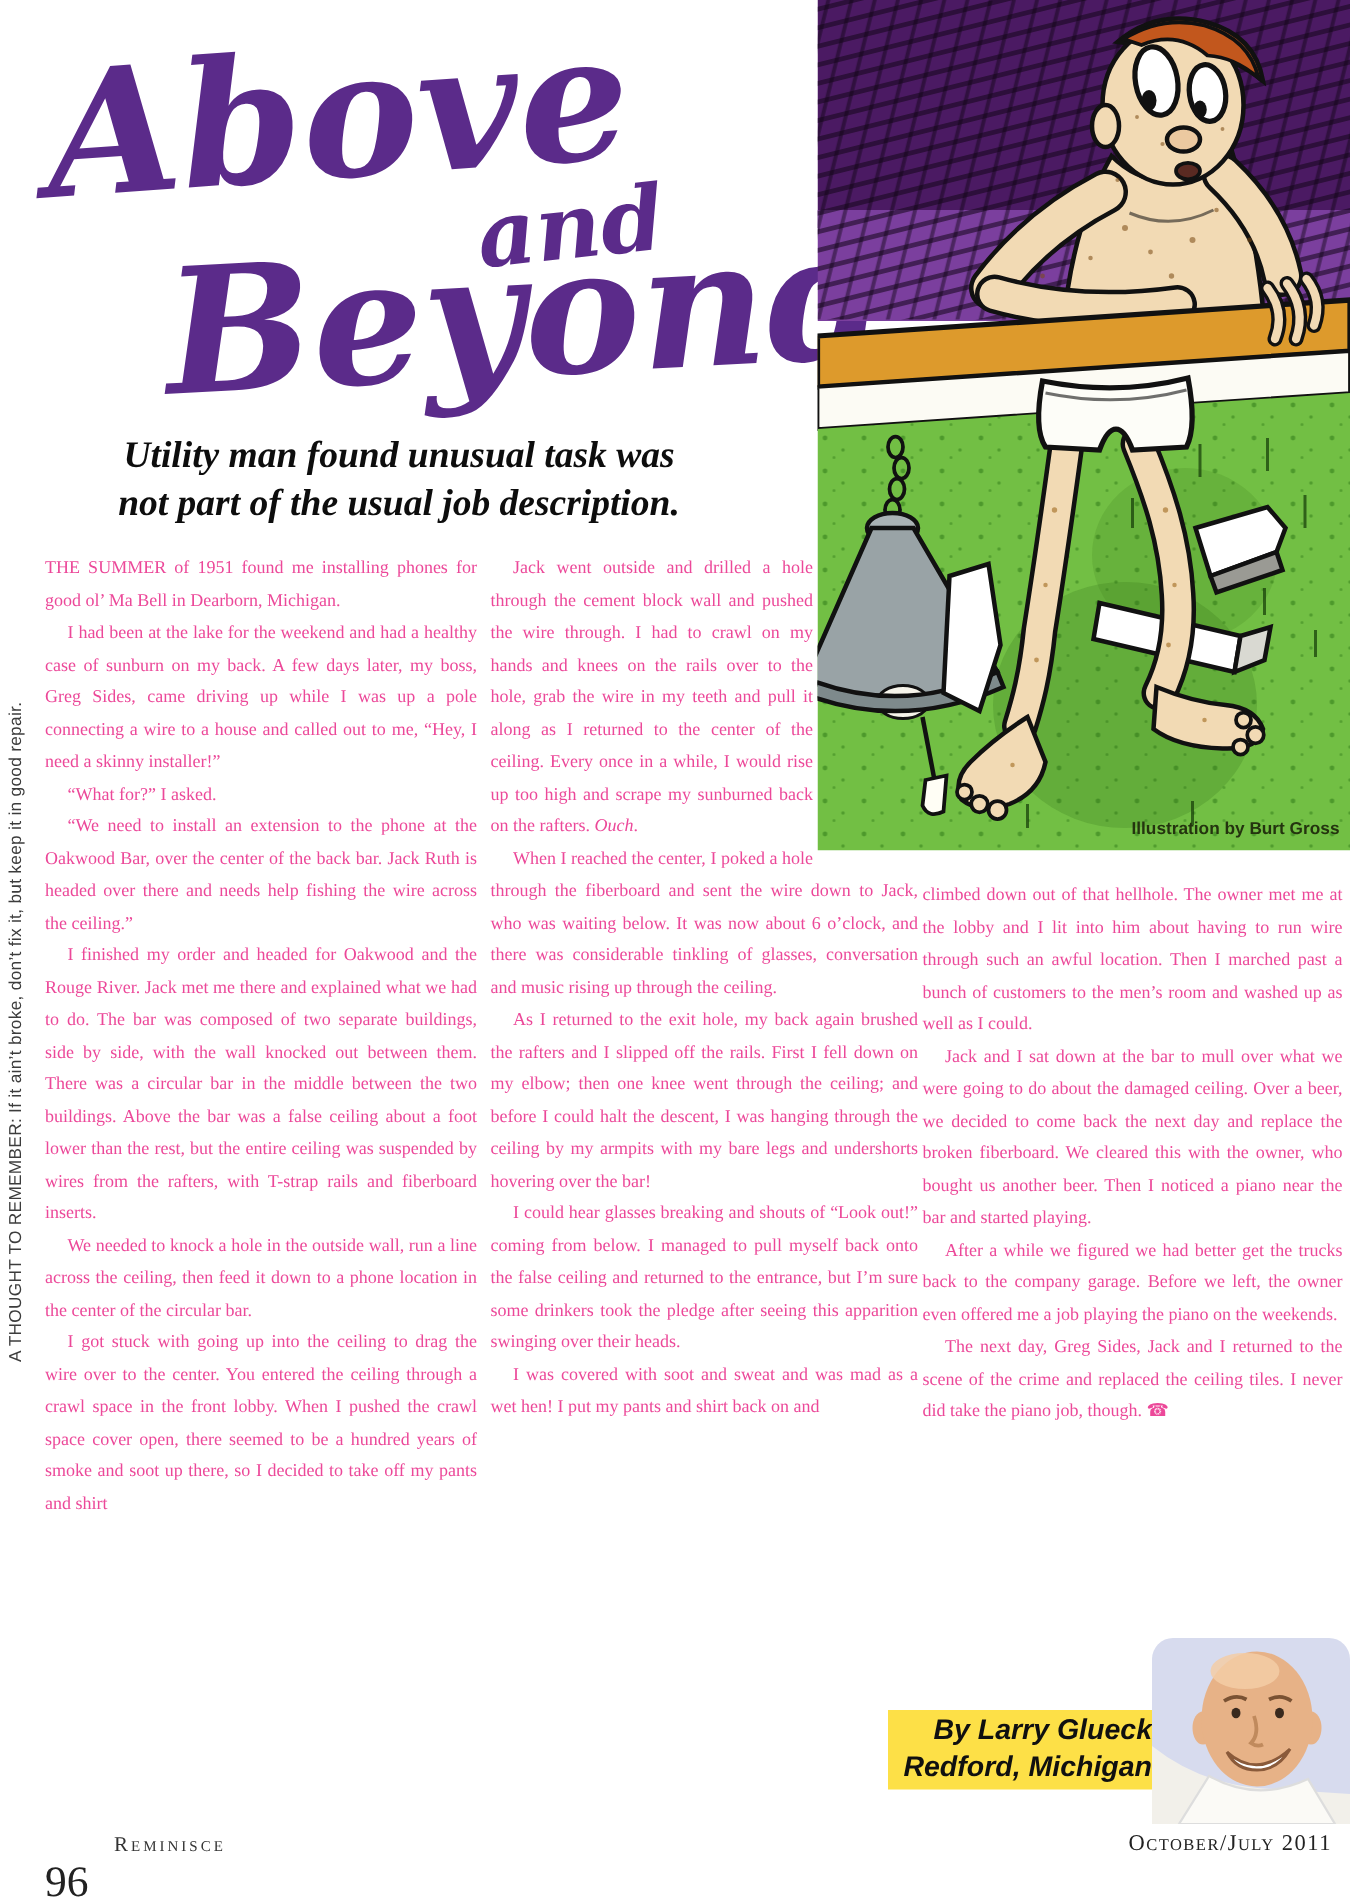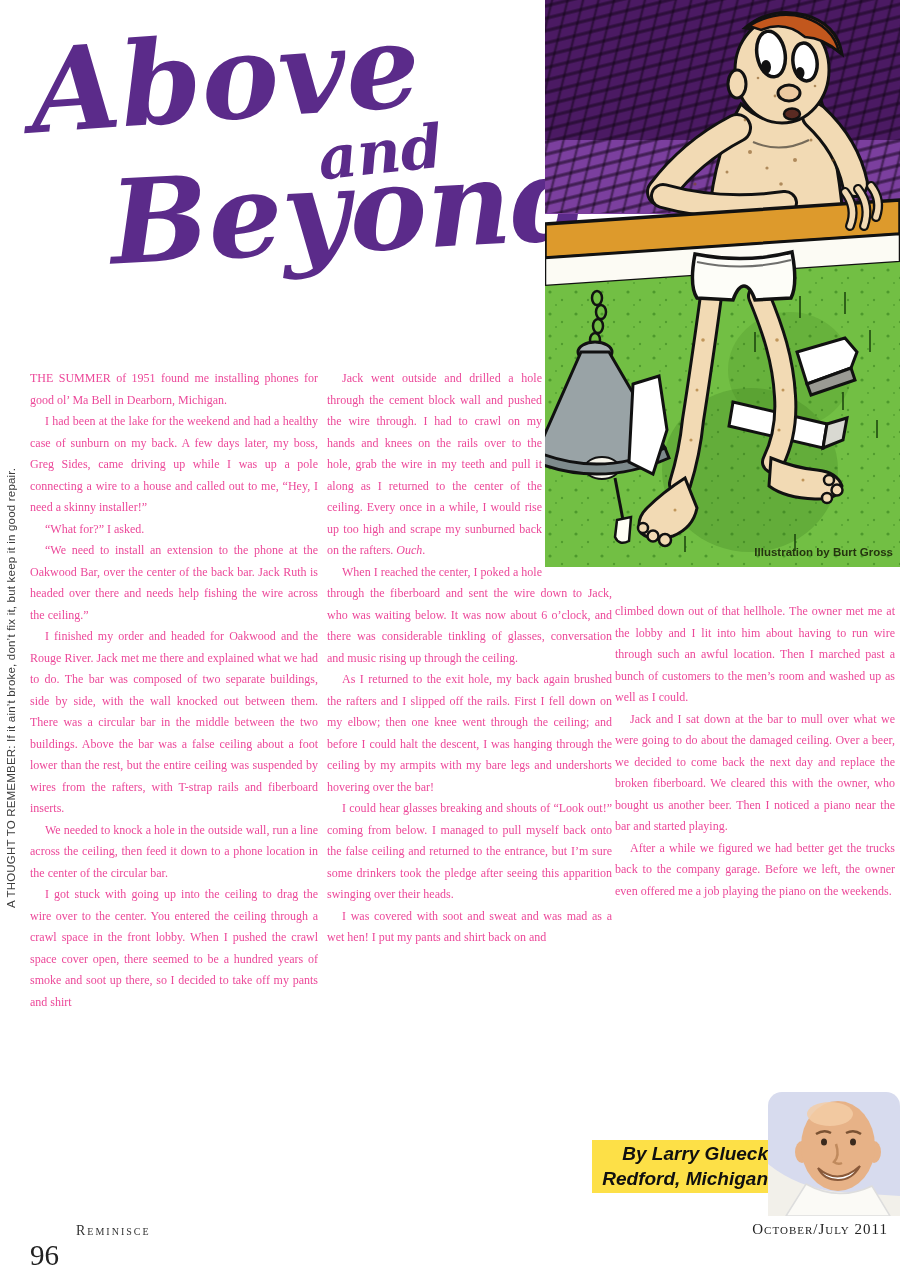--- a/index.html
+++ b/index.html
@@ -32,21 +32,21 @@
     font-weight:bold; font-style:italic; font-size:25px; line-height:1.28; color:#0d0d0d;
   }
 
   
   .column {
     position:absolute; font-size:12px; line-height:21.5px;
     text-align:justify; color:#ec4899;
   }
   #col1 { left:30px;  top:368px; width:288px; }
   #col2 { left:327px; top:368px; width:285px; }
-  #col3 { left:615px; top:601px; width:280px; }
+  #col3 { left:615px; top:586px; width:280px; }
   .para { margin:0; }
   .para.indent { text-indent:15px; }
   .illus-spacer { float:right; width:70px; height:202px; }
 
   .illustration { position:absolute; left:545px; top:0; width:355px; height:567px; display:block; }
 
   .byline {
     position:absolute; left:592px; top:1140px; width:176px; text-align:right;
     font-family:"Liberation Sans", sans-serif; font-style:italic; font-weight:bold;
     font-size:19px; line-height:1.3; color:#101010; background:#fde047; padding:2px 0;
@@ -63,20 +63,24 @@
 <body>
 
 <div class="page">
 
   <div class="margin-note">A THOUGHT TO REMEMBER: If it ain’t broke, don’t fix it, but keep it in good repair.</div>
 
   <div class="masthead-word" id="word-above">Above</div>
   <div class="masthead-word" id="word-and">and</div>
   <div class="masthead-word" id="word-beyond">Beyond</div>
 
+  <div class="deck">
+    <span style="display:block">Utility man found unusual task was</span>
+    <span style="display:block">not part of the usual job description.</span>
+  </div>
 
   <svg class="illustration" viewBox="0 0 355 567" xmlns="http://www.w3.org/2000/svg">
     <defs>
       <pattern id="hatch1" patternUnits="userSpaceOnUse" width="12" height="12" patternTransform="rotate(76)">
         <line x1="6" y1="0" x2="6" y2="12" stroke="#140518" stroke-width="3.2" opacity="0.55"></line>
       </pattern>
       <pattern id="hatch2" patternUnits="userSpaceOnUse" width="15" height="15" patternTransform="rotate(14)">
         <line x1="7" y1="0" x2="7" y2="15" stroke="#0e0412" stroke-width="2.6" opacity="0.45"></line>
       </pattern>
       <pattern id="speck" patternUnits="userSpaceOnUse" width="26" height="22">
@@ -236,20 +240,21 @@
         <p class="para indent">I could hear glasses breaking and shouts of “Look out!” coming from below. I managed to pull myself back onto the false ceiling and returned to the entrance, but I’m sure some drinkers took the pledge after seeing this apparition swinging over their heads.</p>
         <p class="para indent">I was covered with soot and sweat and was mad as a wet hen! I put my pants and shirt back on and</p>
       </div>
   </div>
 
   <div class="column" id="col3">
     <div>
         <p class="para">climbed down out of that hellhole. The owner met me at the lobby and I lit into him about having to run wire through such an awful location. Then I marched past a bunch of customers to the men’s room and washed up as well as I could.</p>
         <p class="para indent">Jack and I sat down at the bar to mull over what we were going to do about the damaged ceiling. Over a beer, we decided to come back the next day and replace the broken fiberboard. We cleared this with the owner, who bought us another beer. Then I noticed a piano near the bar and started playing.</p>
         <p class="para indent">After a while we figured we had better get the trucks back to the company garage. Before we left, the owner even offered me a job playing the piano on the weekends.</p>
+        <p class="para indent">The next day, Greg Sides, Jack and I returned to the scene of the crime and replaced the ceiling tiles. I never did take the piano job, though. ☎</p>
       </div>
   </div>
 
   <div class="byline">
     <span style="display:block">By Larry Glueck</span>
     <span style="display:block">Redford, Michigan</span>
   </div>
 
   <svg class="author-photo" viewBox="0 0 132 124" xmlns="http://www.w3.org/2000/svg">
     <rect x="0" y="0" width="132" height="124" rx="14" fill="#d7dbee"></rect>

